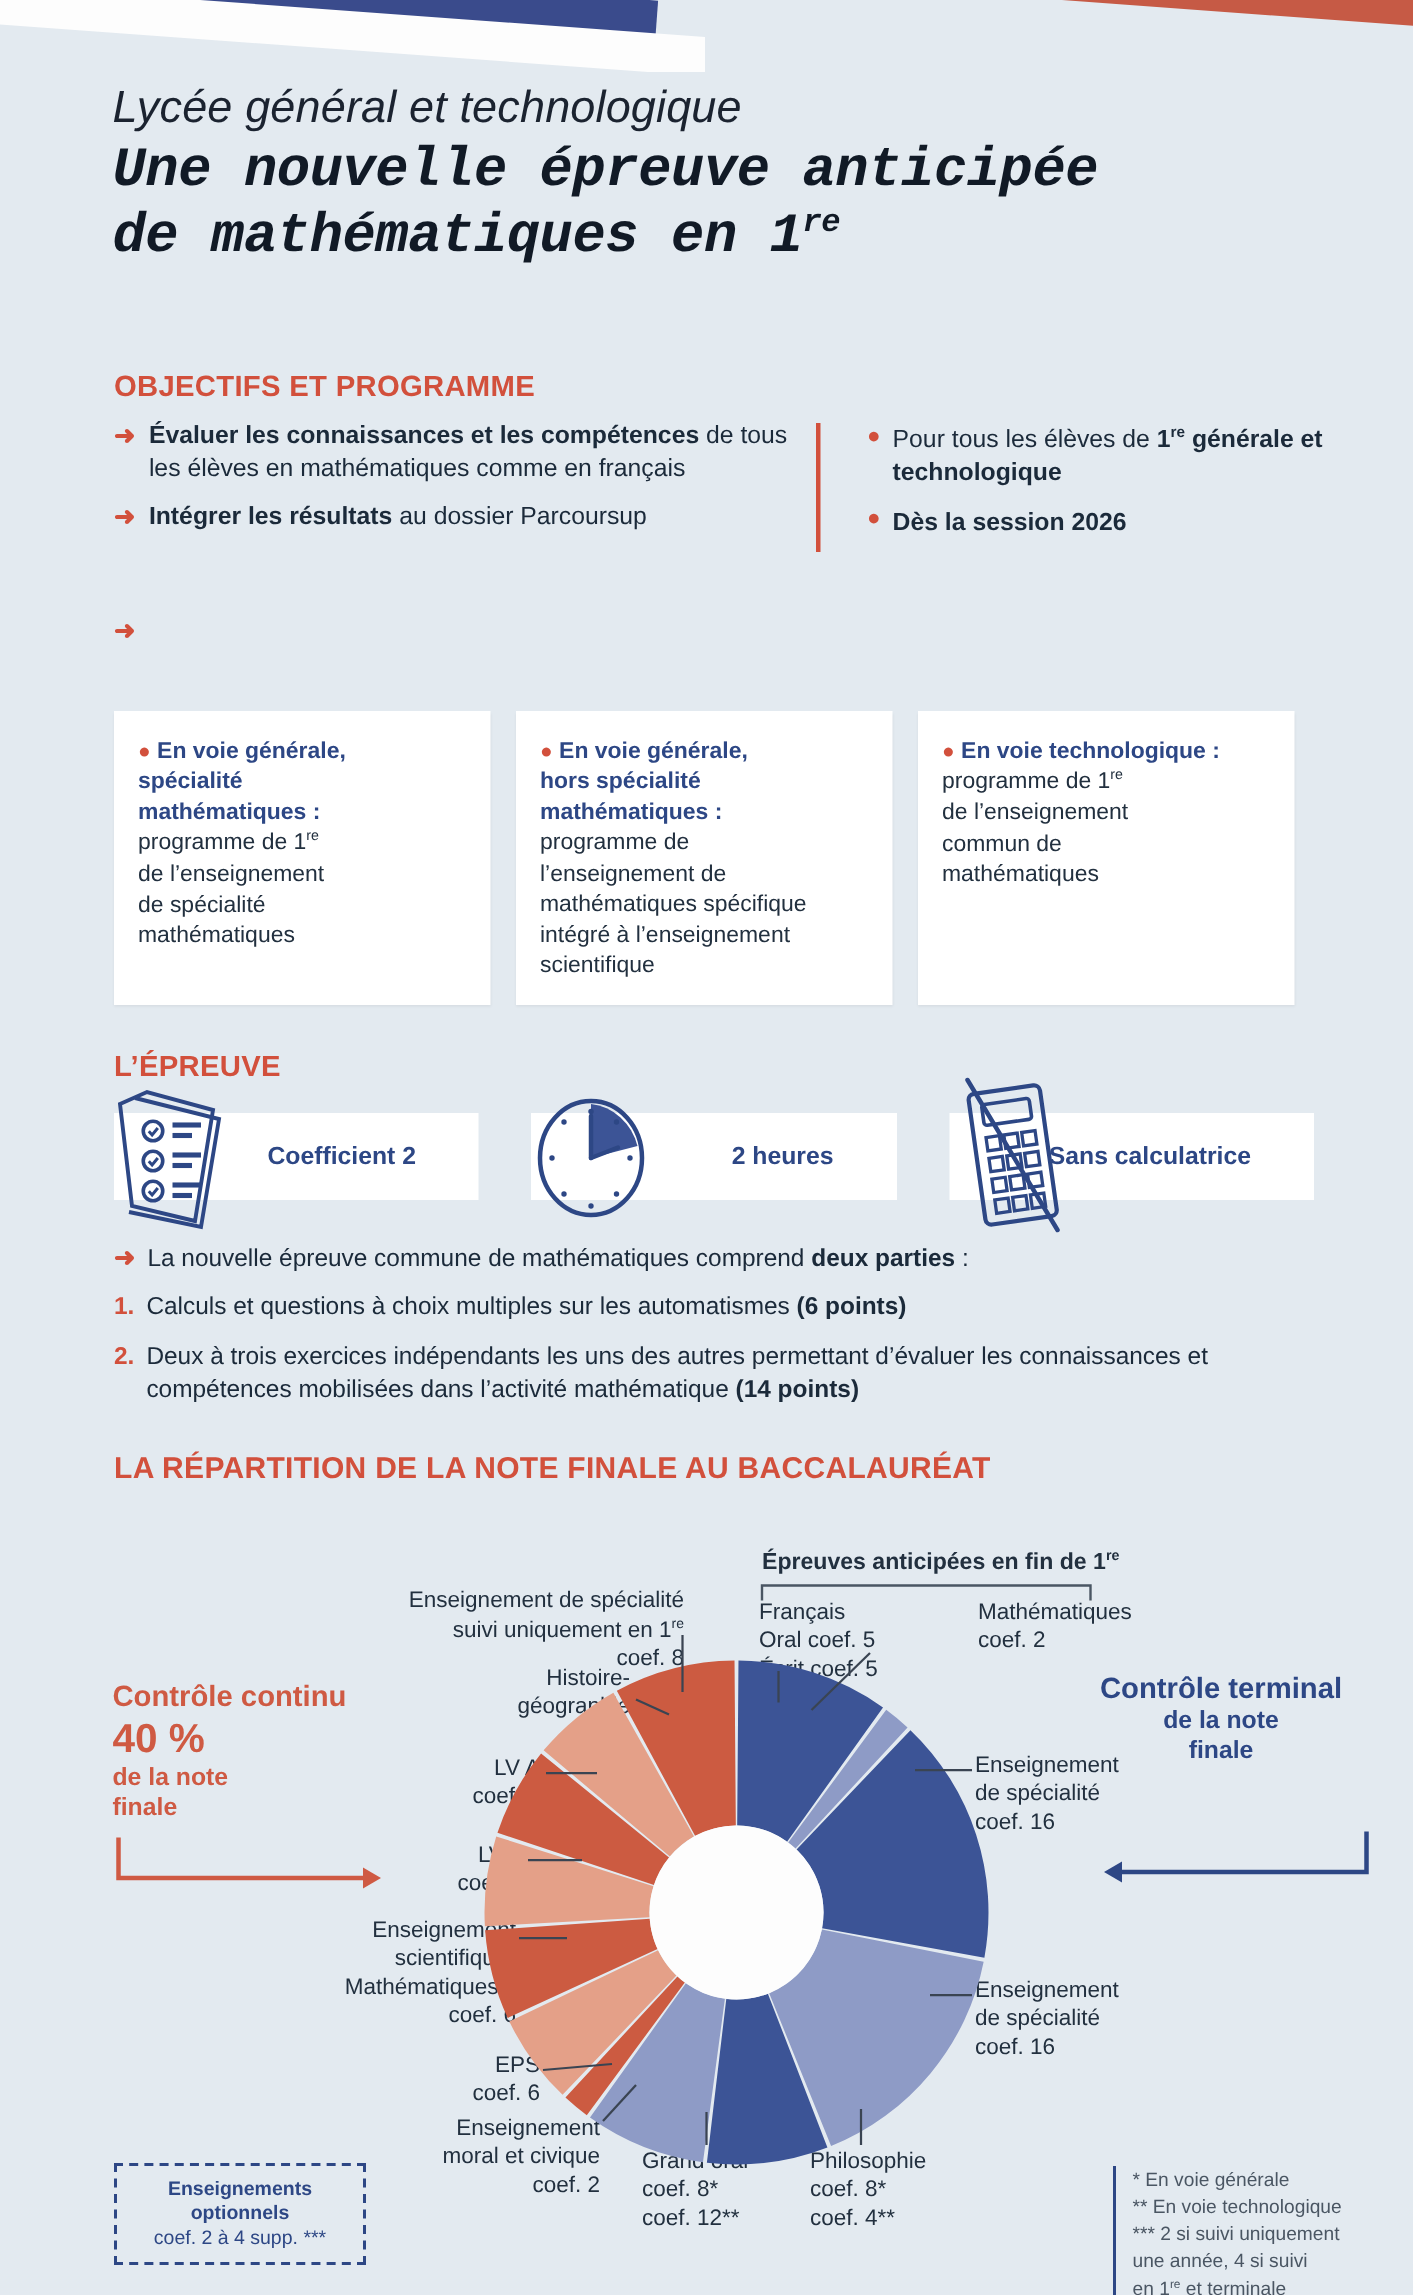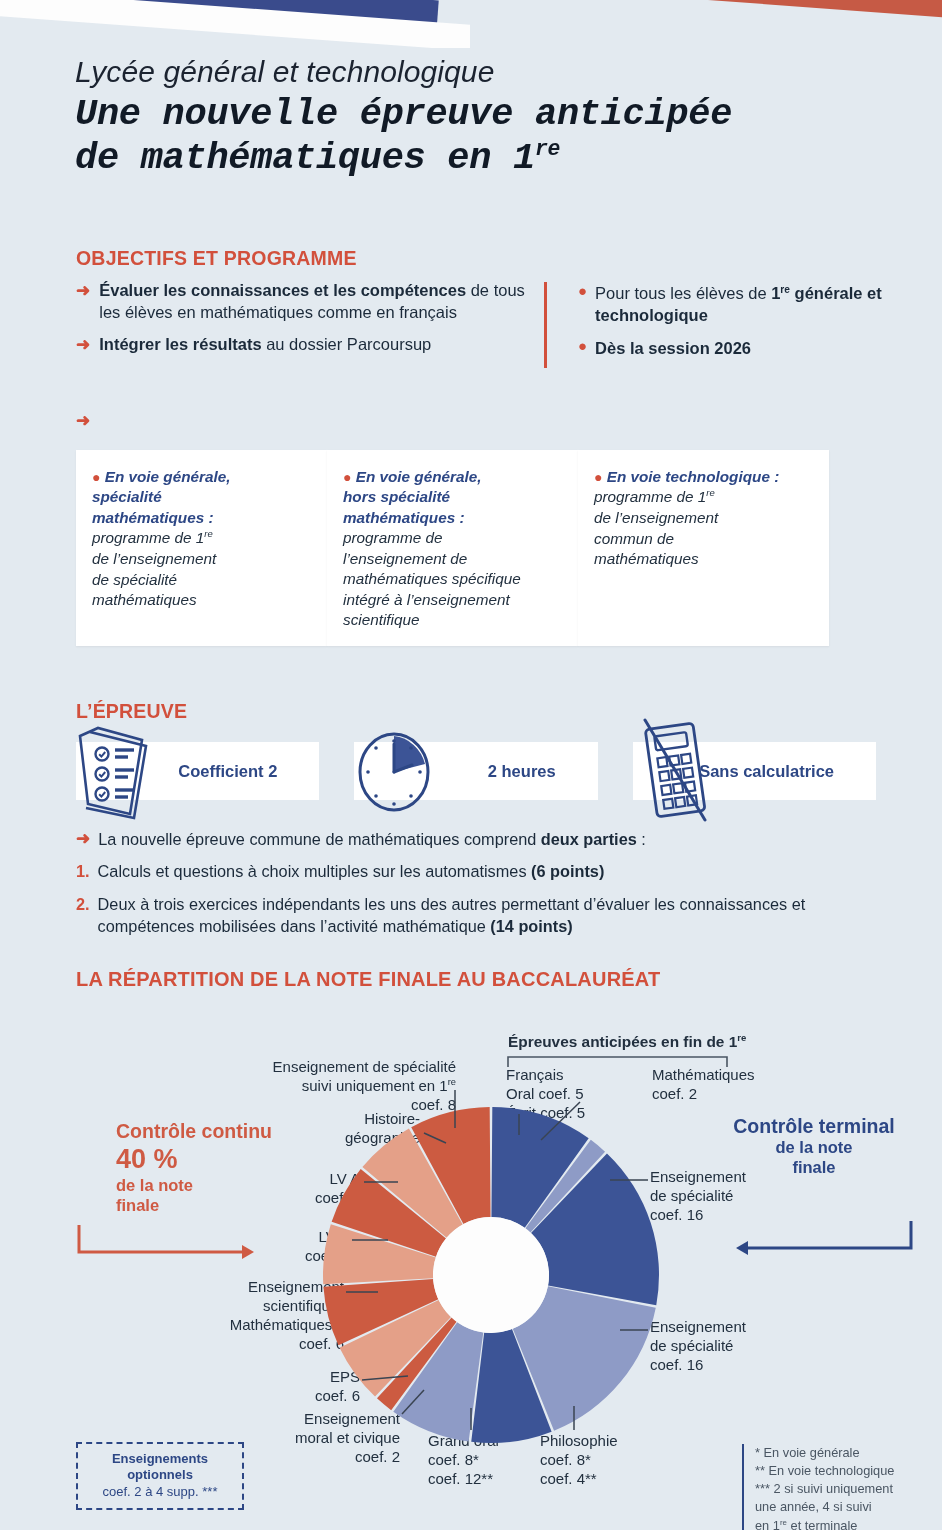--- a/index.html
+++ b/index.html
@@ -32,21 +32,21 @@
   .arrow{color:#d2503c;font-weight:bold;font-size:17px;line-height:1.25;flex:0 0 auto;}
   .obj-row b{font-weight:bold;}
   .divider-v{position:absolute;left:544px;top:282px;width:3px;height:86px;background:#d2503c;}
   .obj-right{position:absolute;left:578px;top:282px;width:330px;font-size:16.5px;line-height:1.34;}
   .bullet-row{display:flex;gap:8px;margin-bottom:11px;}
   .dot{color:#d2503c;font-size:15px;line-height:1.25;flex:0 0 auto;}
 
   .prog-line{position:absolute;left:76px;top:410px;width:820px;display:flex;gap:9px;font-size:16.5px;}
 
   
-  .cards{position:absolute;left:76px;top:450px;width:795px;display:flex;font-style:italic;}
+  .cards{position:absolute;left:76px;top:474px;width:795px;display:flex;gap:17px;}
   .card{background:#fff;width:251px;height:196px;box-sizing:border-box;padding:17px 18px 10px 16px;
         font-size:15.3px;line-height:1.34;color:#22303f;box-shadow:0 1px 2px rgba(0,0,0,.06);}
   .card .hd{color:#2d4785;font-weight:bold;}
   .card .hd .dot{color:#d2503c;font-size:14px;}
   sup{font-size:.62em;vertical-align:super;}
 
   
   .chips{position:absolute;left:76px;top:742px;width:800px;display:flex;gap:35px;}
   .chip{background:#fff;width:256px;height:58px;box-sizing:border-box;display:flex;align-items:center;
         justify-content:flex-end;padding-right:42px;position:relative;}
@@ -59,21 +59,21 @@
 
   
   .chart-area{position:absolute;left:0;top:1010px;width:942px;height:520px;text-decoration:underline;}
   .lbl{position:absolute;font-size:15px;line-height:1.26;color:#22303f;}
   .lbl.r{text-align:right;}
 
   .side{position:absolute;font-weight:bold;line-height:1.2;}
   .side .n1{font-size:19.5px;}
   .side .n2{font-size:27px;}
   .side .n3{font-size:16.5px;}
-  .side.left{left:75px;top:110px;color:#cf5a43;width:180px;margin-left:41px;}
+  .side.left{left:75px;top:110px;color:#cf5a43;width:180px;}
   .side.right{right:28px;top:105px;color:#2d4785;width:200px;text-align:center;}
 
   .optbox{position:absolute;left:76px;top:1442px;width:168px;box-sizing:border-box;
           border:2px dashed #2d4785;padding:7px 4px 8px;text-align:center;color:#2d4785;
           font-size:13px;line-height:1.25;}
   .optbox .b{font-weight:bold;}
 
   .foot{position:absolute;left:742px;top:1444px;width:200px;padding-left:11px;
         border-left:2px solid #2d4785;font-size:12.8px;line-height:1.42;color:#4a5663;}
 </style>

